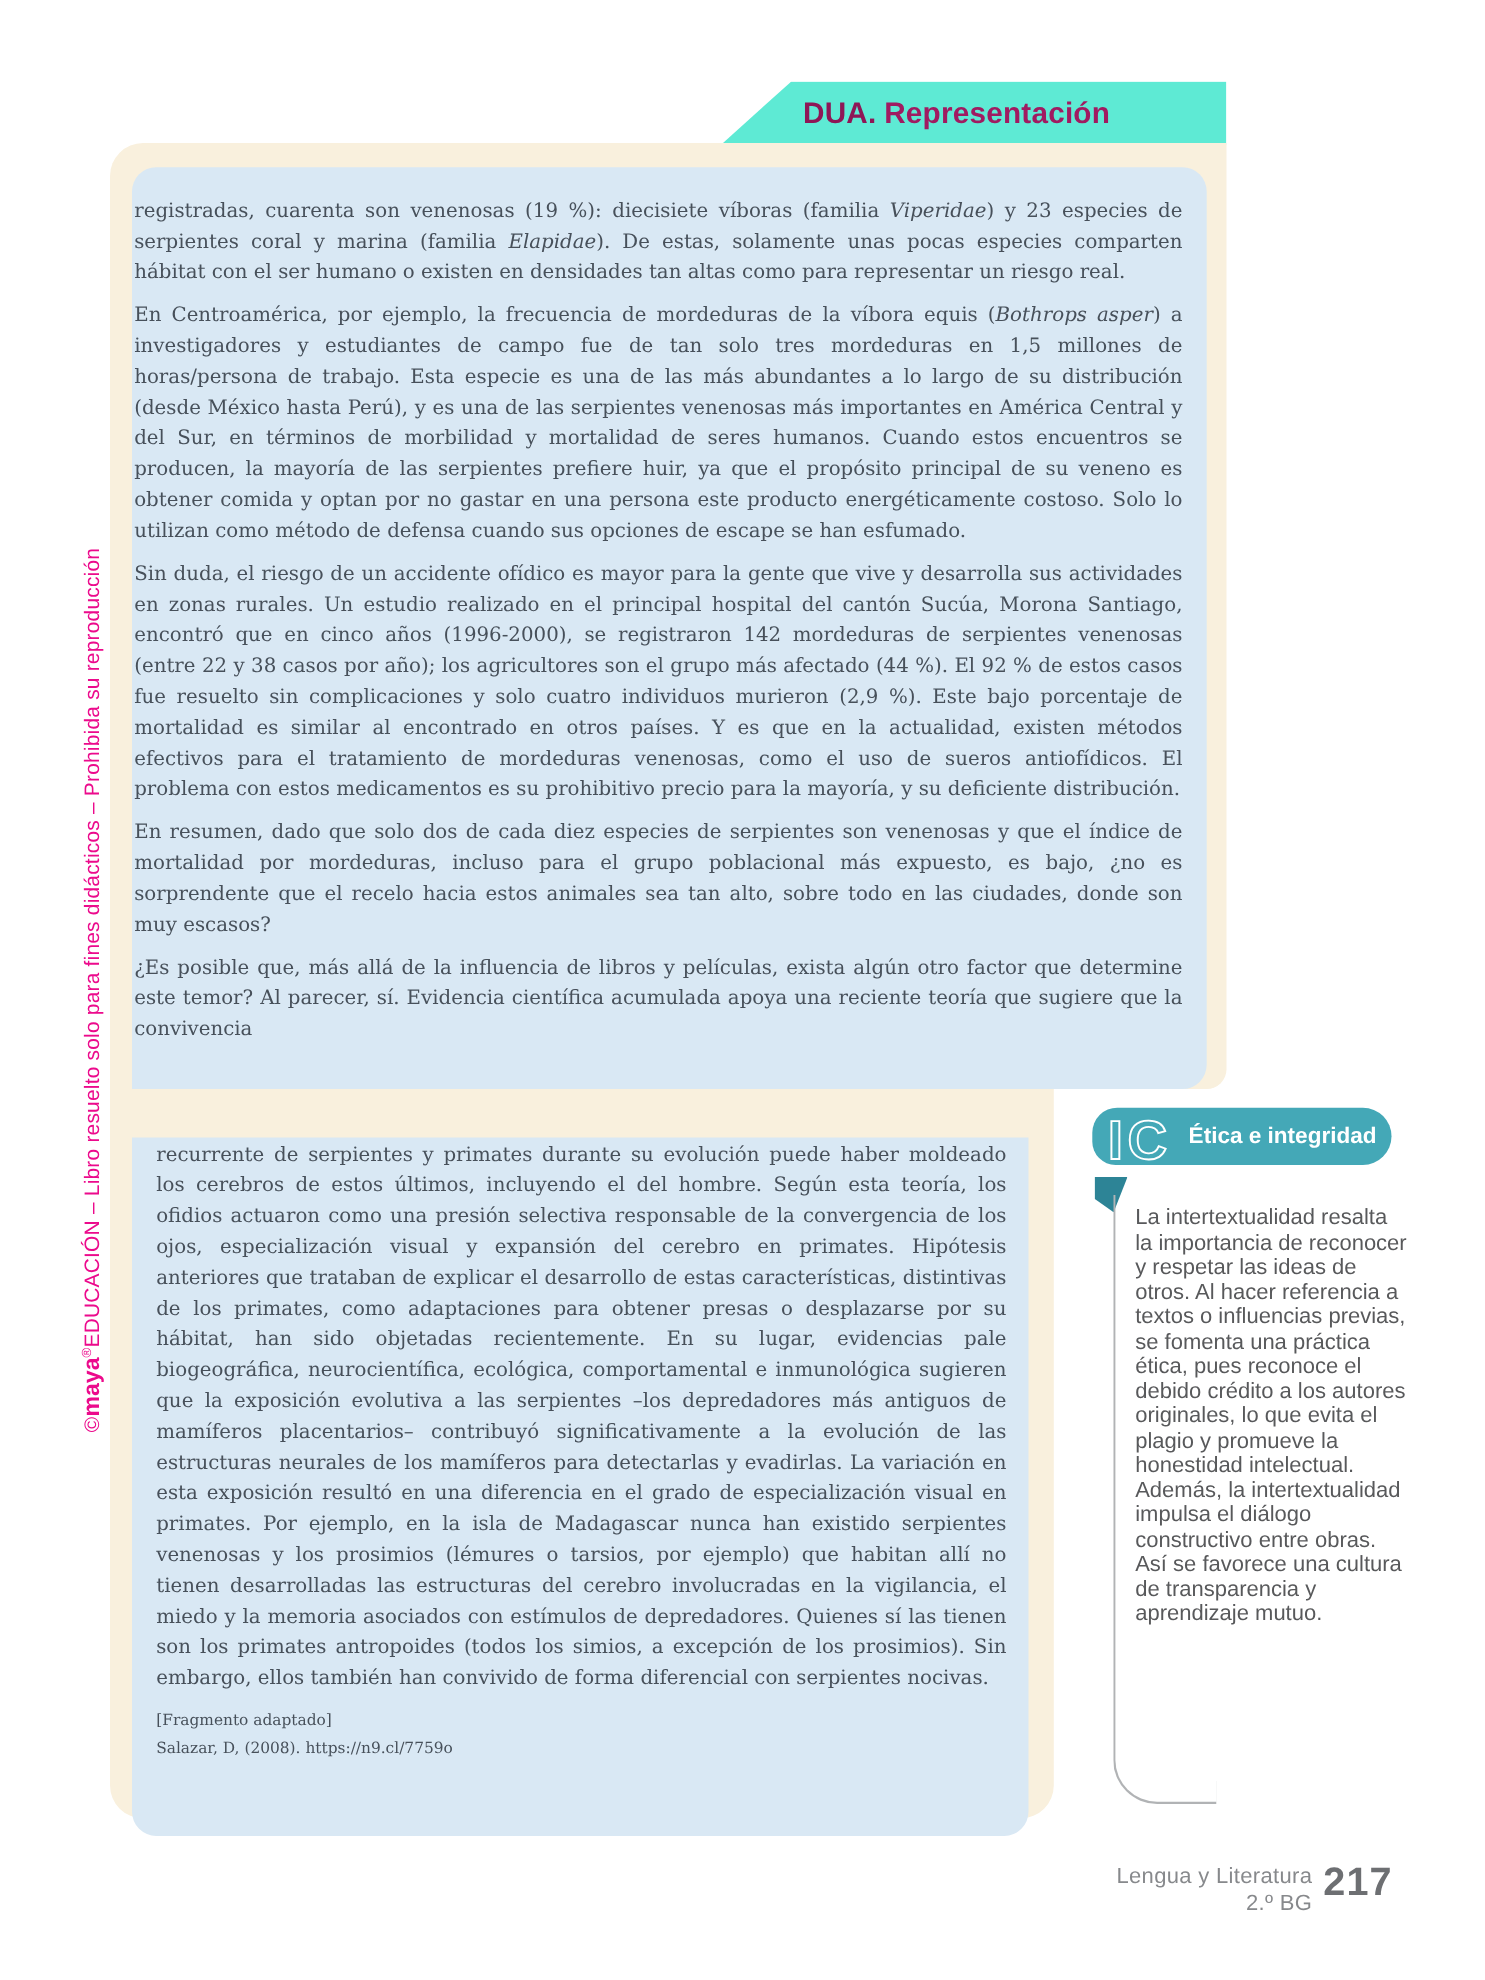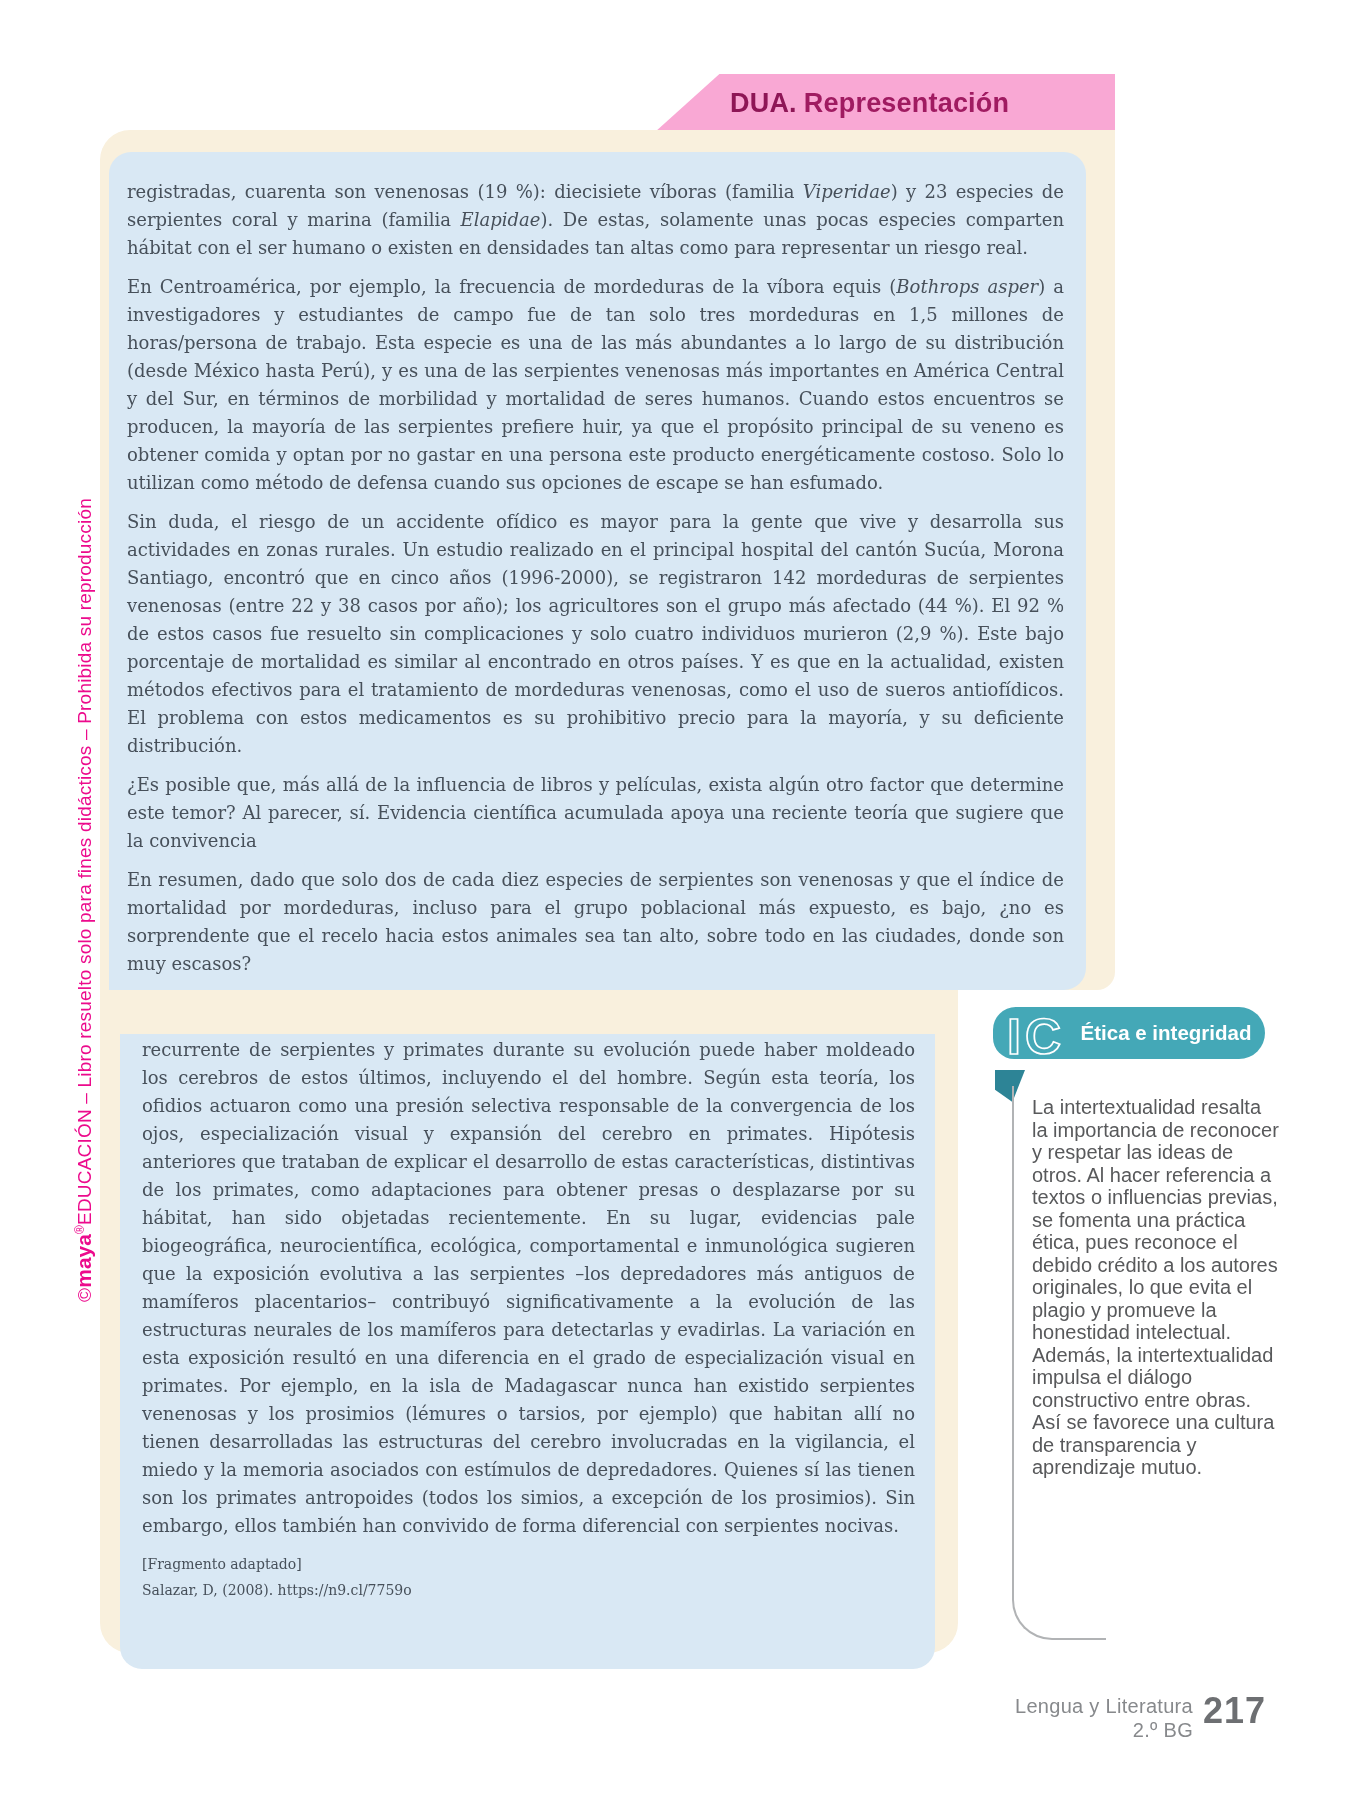--- a/index.html
+++ b/index.html
@@ -3,43 +3,43 @@
 <meta charset="utf-8">
 <style>
   html,body{margin:0;padding:0;}
   body{
     width:1350px;height:1800px;position:relative;overflow:hidden;
     background:#ffffff;font-family:"Liberation Sans",sans-serif;
   }
   
   .dua-tab{
     position:absolute;left:655px;top:74px;width:460px;height:58px;
-    background:#f9a8d4;
+    background:#5eead4;
     clip-path:polygon(14% 0,100% 0,100% 100%,0 100%);
     display:flex;align-items:center;padding-left:0;box-sizing:border-box;
   }
   .dua-tab .txt{margin-left:75px;font-weight:bold;font-size:27px;letter-spacing:.2px;}
   .dua-prefix{color:#8e1656;}
   .dua-title{color:#a01b61;margin-left:7px;}
   
   .cream-top{
     position:absolute;left:100px;top:130px;width:1015px;height:860px;
     background:#f9f0dd;border-radius:30px 0 18px 0;
   }
   .cream-bottom{
     position:absolute;left:100px;top:988px;width:858px;height:665px;
     background:#f9f0dd;border-radius:0 0 30px 30px;
   }
   
   .panel{background:#d9e8f4;position:absolute;box-sizing:border-box;color:#47505a;
     font-family:"DejaVu Serif","Liberation Serif",serif;font-size:18px;line-height:28px;
     text-align:justify;}
   .panel-wide{
-    left:109px;top:152px;width:977px;height:838px;border-radius:22px 22px 22px 0;
-    padding:26px 22px 0 18px;overflow:hidden;
+    left:120px;top:152px;width:977px;height:838px;border-radius:22px 22px 22px 0;
+    padding:26px 22px 0 2px;overflow:hidden;
   }
   .panel-narrow{
     left:120px;top:990px;width:815px;height:635px;border-radius:0 0 22px 22px;
     padding:2px 20px 0 22px;overflow:hidden;margin-top:44px;
   }
   .panel p{margin:0 0 11px 0;}
   .panel em{font-style:italic;}
   .citation{margin-top:10px;font-size:14px;line-height:26px;padding-right:18px;}
   .citation div{white-space:nowrap;}
   
@@ -91,22 +91,22 @@
   </div>
 </div>
 
 <div class="cream-top"></div>
 <div class="cream-bottom"></div>
 
 <div class="panel panel-wide">
     <p><span>registradas, cuarenta son venenosas (19 %): diecisiete víboras (familia </span><em>Viperidae</em><span>) y 23 especies de serpientes coral y marina (familia </span><em>Elapidae</em><span>). De estas, solamente unas pocas especies comparten hábitat con el ser humano o existen en densidades tan altas como para representar un riesgo real.</span></p>
     <p><span>En Centroamérica, por ejemplo, la frecuencia de mordeduras de la víbora equis (</span><em>Bothrops asper</em><span>) a investigadores y estudiantes de campo fue de tan solo tres mordeduras en 1,5 millones de horas/persona de trabajo. Esta especie es una de las más abundantes a lo largo de su distribución (desde México hasta Perú), y es una de las serpientes venenosas más importantes en América Central y del Sur, en términos de morbilidad y mortalidad de seres humanos. Cuando estos encuentros se producen, la mayoría de las serpientes prefiere huir, ya que el propósito principal de su veneno es obtener comida y optan por no gastar en una persona este producto energéticamente costoso. Solo lo utilizan como método de defensa cuando sus opciones de escape se han esfumado.</span></p>
     <p><span>Sin duda, el riesgo de un accidente ofídico es mayor para la gente que vive y desarrolla sus actividades en zonas rurales. Un estudio realizado en el principal hospital del cantón Sucúa, Morona Santiago, encontró que en cinco años (1996-2000), se registraron 142 mordeduras de serpientes venenosas (entre 22 y 38 casos por año); los agricultores son el grupo más afectado (44 %). El 92 % de estos casos fue resuelto sin complicaciones y solo cuatro individuos murieron (2,9 %). Este bajo porcentaje de mortalidad es similar al encontrado en otros países. Y es que en la actualidad, existen métodos efectivos para el tratamiento de mordeduras venenosas, como el uso de sueros antiofídicos. El problema con estos medicamentos es su prohibitivo precio para la mayoría, y su deficiente distribución.</span></p>
+    <p><span>En resumen, dado que solo dos de cada diez especies de serpientes son venenosas y que el índice de mortalidad por mordeduras, incluso para el grupo poblacional más expuesto, es bajo, ¿no es sorprendente que el recelo hacia estos animales sea tan alto, sobre todo en las ciudades, donde son muy escasos?</span></p>
     <p><span>¿Es posible que, más allá de la influencia de libros y películas, exista algún otro factor que determine este temor? Al parecer, sí. Evidencia científica acumulada apoya una reciente teoría que sugiere que la convivencia</span></p>
-    <p><span>En resumen, dado que solo dos de cada diez especies de serpientes son venenosas y que el índice de mortalidad por mordeduras, incluso para el grupo poblacional más expuesto, es bajo, ¿no es sorprendente que el recelo hacia estos animales sea tan alto, sobre todo en las ciudades, donde son muy escasos?</span></p>
   </div>
 
 <div class="panel panel-narrow">
   <div>
       <p><span>recurrente de serpientes y primates durante su evolución puede haber moldeado los cerebros de estos últimos, incluyendo el del hombre. Según esta teoría, los ofidios actuaron como una presión selectiva responsable de la convergencia de los ojos, especialización visual y expansión del cerebro en primates. Hipótesis anteriores que trataban de explicar el desarrollo de estas características, distintivas de los primates, como adaptaciones para obtener presas o desplazarse por su hábitat, han sido objetadas recientemente. En su lugar, evidencias pale biogeográfica, neurocientífica, ecológica, comportamental e inmunológica sugieren que la exposición evolutiva a las serpientes –los depredadores más antiguos de mamíferos placentarios– contribuyó significativamente a la evolución de las estructuras neurales de los mamíferos para detectarlas y evadirlas. La variación en esta exposición resultó en una diferencia en el grado de especialización visual en primates. Por ejemplo, en la isla de Madagascar nunca han existido serpientes venenosas y los prosimios (lémures o tarsios, por ejemplo) que habitan allí no tienen desarrolladas las estructuras del cerebro involucradas en la vigilancia, el miedo y la memoria asociados con estímulos de depredadores. Quienes sí las tienen son los primates antropoides (todos los simios, a excepción de los prosimios). Sin embargo, ellos también han convivido de forma diferencial con serpientes nocivas.</span></p>
     </div>
   <div class="citation">
     <div>[Fragmento adaptado]</div>
     <div>Salazar, D, (2008). https://n9.cl/7759o</div>
   </div>

